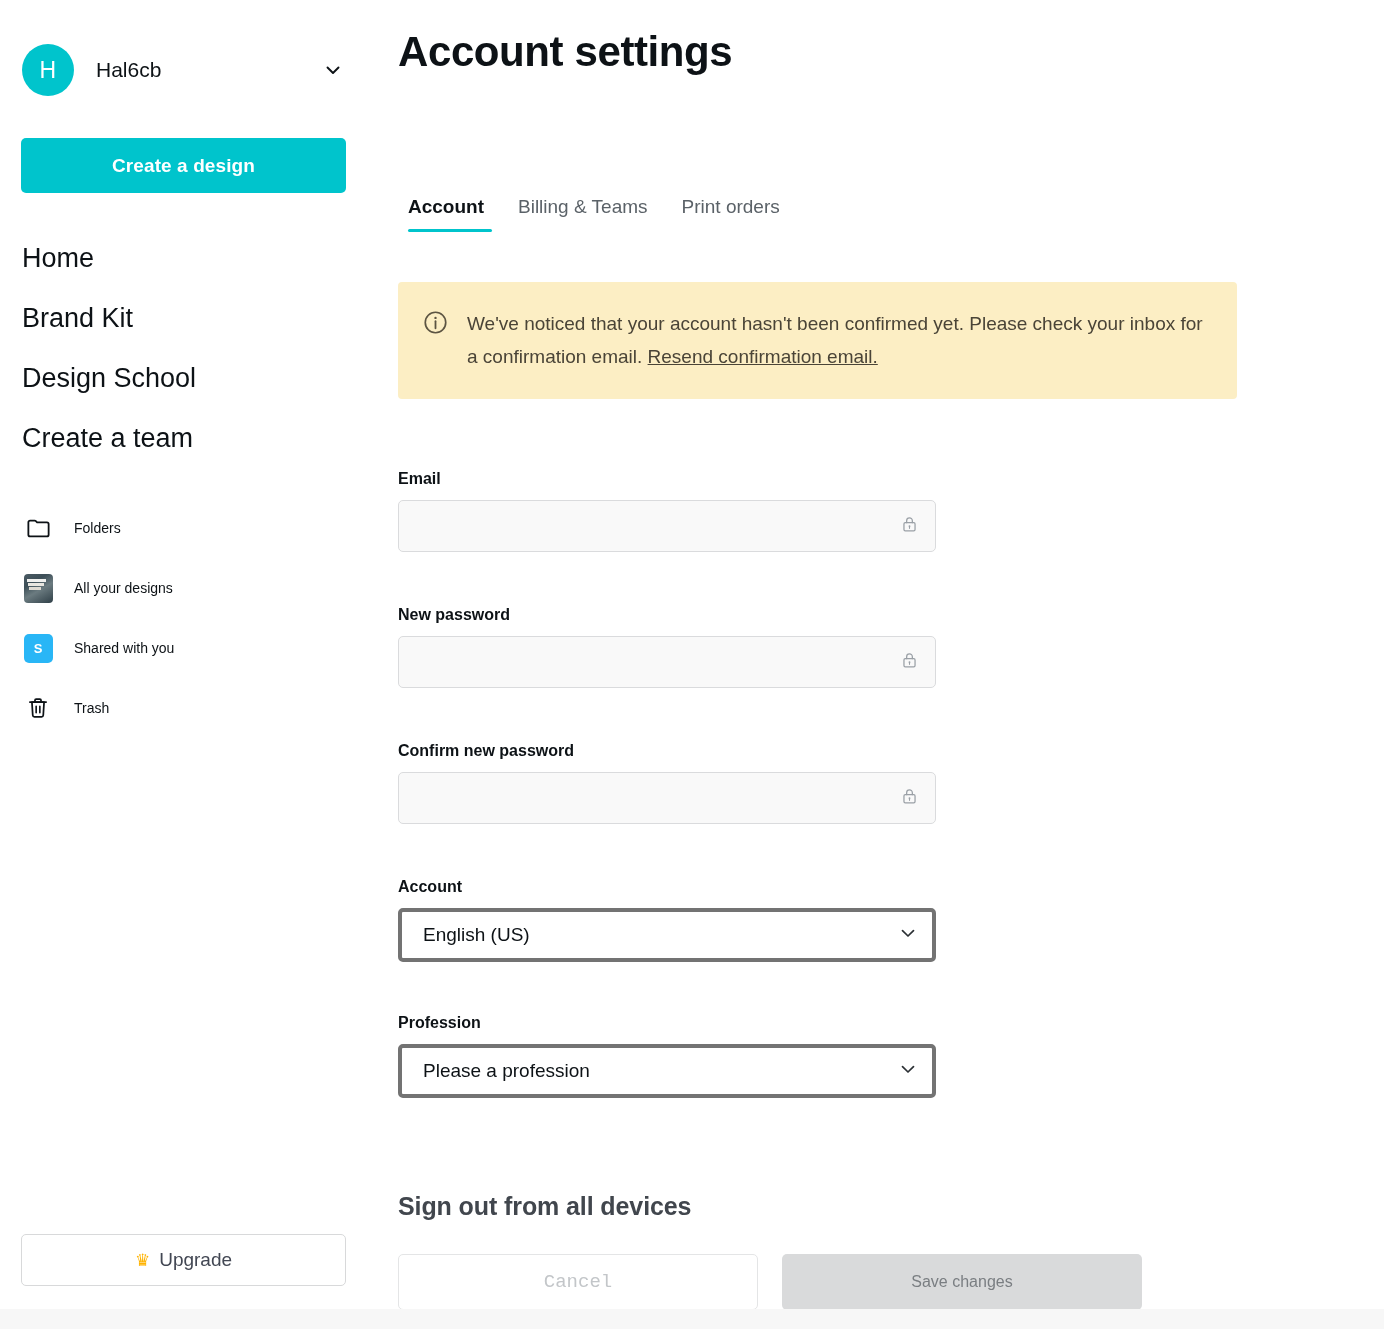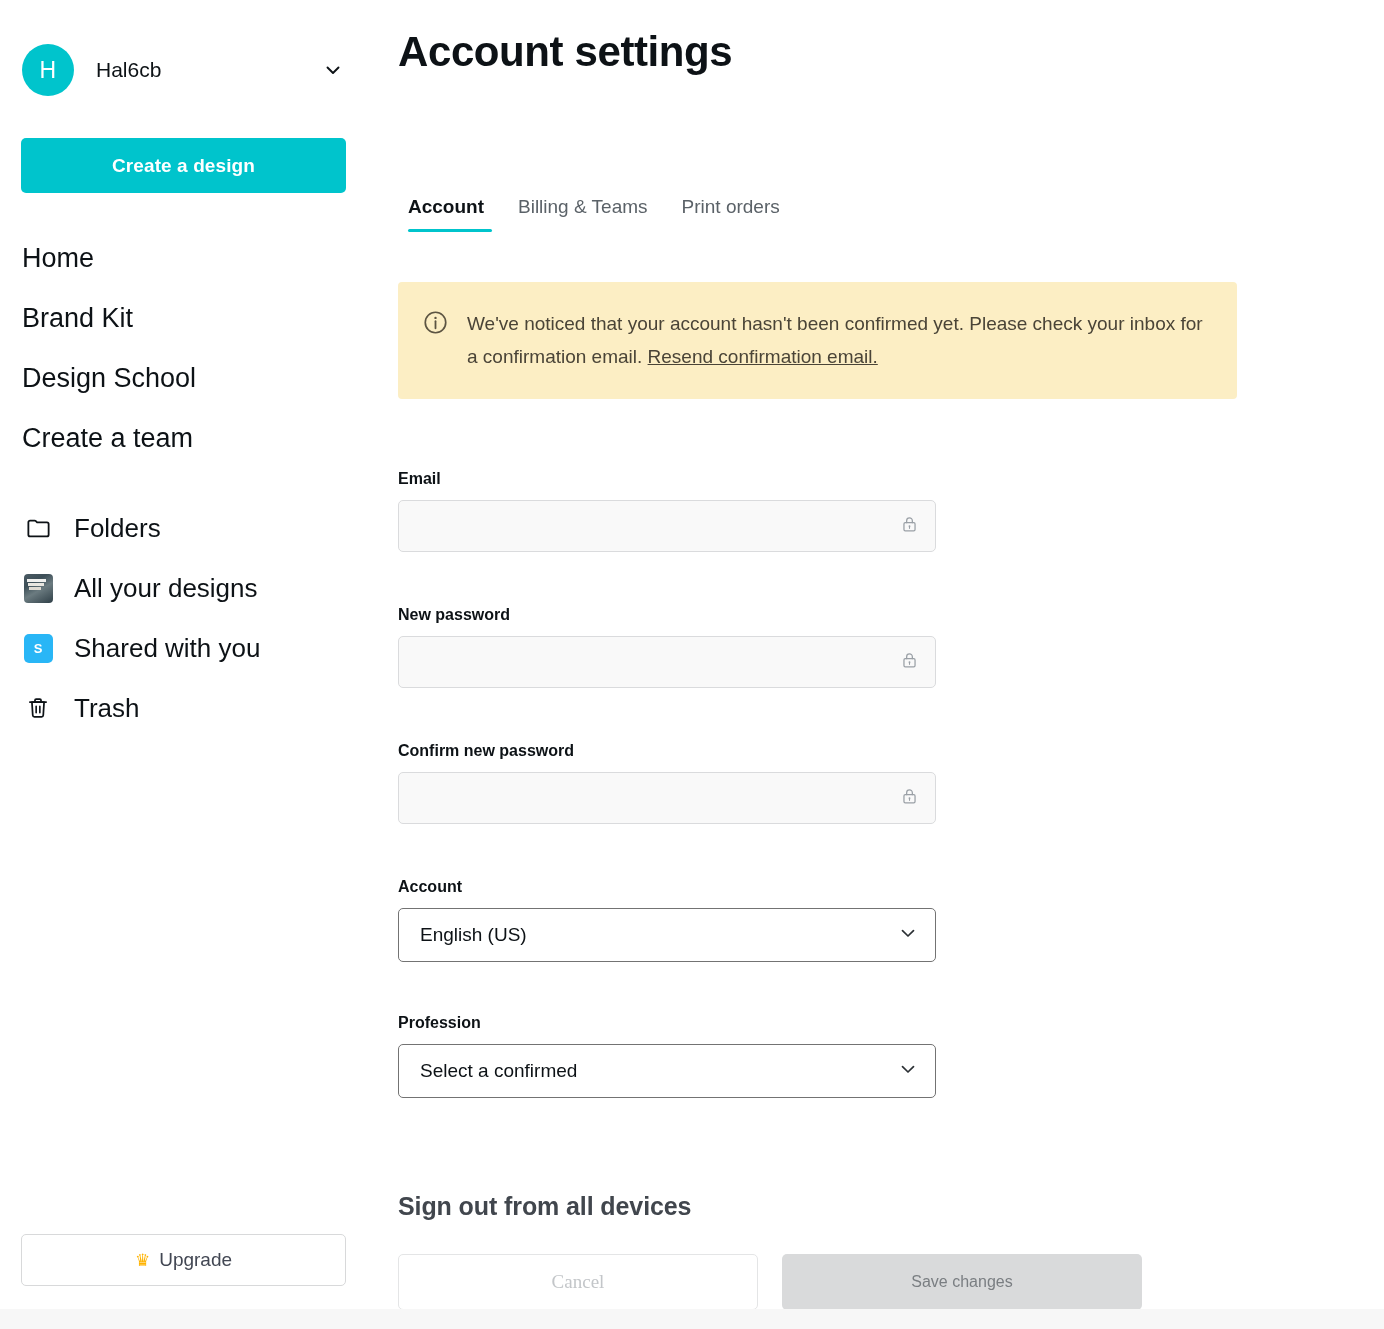--- a/index.html
+++ b/index.html
@@ -117,21 +117,21 @@
   }
   .nav-secondary .nav-icon {
     width: 32px; height: 32px;
     flex: 0 0 auto;
     display: flex;
     align-items: center;
     justify-content: center;
     margin-right: 20px;
   }
   .nav-secondary .nav-label {
-    font-size: 26px;
+    font-size: 14px;
     color: #0d1216;
     white-space: nowrap;
   }
 
   .thumb-designs {
     width: 29px; height: 29px;
     border-radius: 4px;
     background: linear-gradient(150deg, #4a5a63 0%, #3d4f58 30%, #6b7b80 55%, #2f3f47 100%);
     position: relative;
     overflow: hidden;
@@ -290,21 +290,21 @@
 
   .select-wrap {
     position: relative;
     width: 538px;
     height: 54px;
   }
   .select-box {
     width: 538px;
     height: 54px;
     background: #ffffff;
-    border: 1px solid #737373;
+    border: 4px solid #737373;
     border-radius: 5px;
     display: flex;
     align-items: center;
     padding: 0 46px 0 21px;
     font-size: 19px;
     color: #0d1216;
     cursor: pointer;
   }
   .select-chevron {
     position: absolute;
@@ -332,21 +332,21 @@
     gap: 24px;
   }
   .btn-cancel {
     width: 360px;
     height: 56px;
     background: #ffffff;
     border: 1px solid #e4e5e6;
     border-radius: 5px;
     color: #c3c6c9;
     font-size: 19px;
-    font-family: Liberation Serif, serif;
+    font-family: Liberation Mono, monospace;
     cursor: pointer;
   }
   .btn-save {
     width: 360px;
     height: 56px;
     background: #d9dadb;
     border: none;
     border-radius: 5px;
     color: #7a7e82;
     font-size: 16px;
@@ -512,21 +512,21 @@
             <path d="M4.5 7.6 L10 13 L15.5 7.6" stroke="#2b3034" stroke-width="1.7" stroke-linecap="round" stroke-linejoin="round"></path>
           </svg>
         </span>
       </div>
     </div>
 
     <div class="field" style="top:1014px;">
       <label class="field-label">Profession</label>
       <div class="select-wrap">
         <div class="select-box">
-          <span>Select a confirmed</span>
+          <span>Please a profession</span>
         </div>
         <span class="select-chevron">
           <svg width="20" height="20" viewBox="0 0 20 20" fill="none" aria-hidden="true">
             <path d="M4.5 7.6 L10 13 L15.5 7.6" stroke="#2b3034" stroke-width="1.7" stroke-linecap="round" stroke-linejoin="round"></path>
           </svg>
         </span>
       </div>
     </div>
 
     <h2 class="signout-heading">Sign out from all devices</h2>

